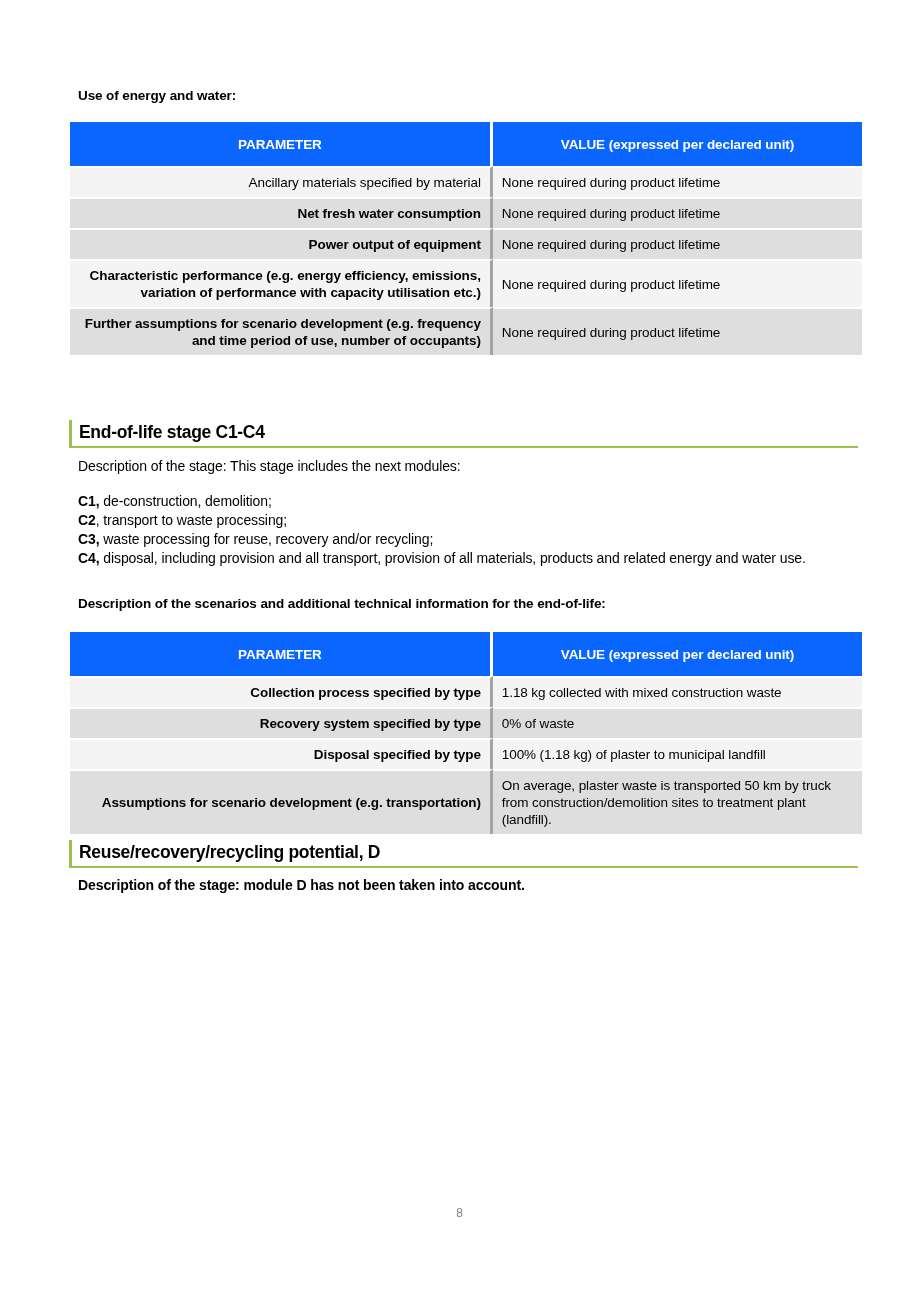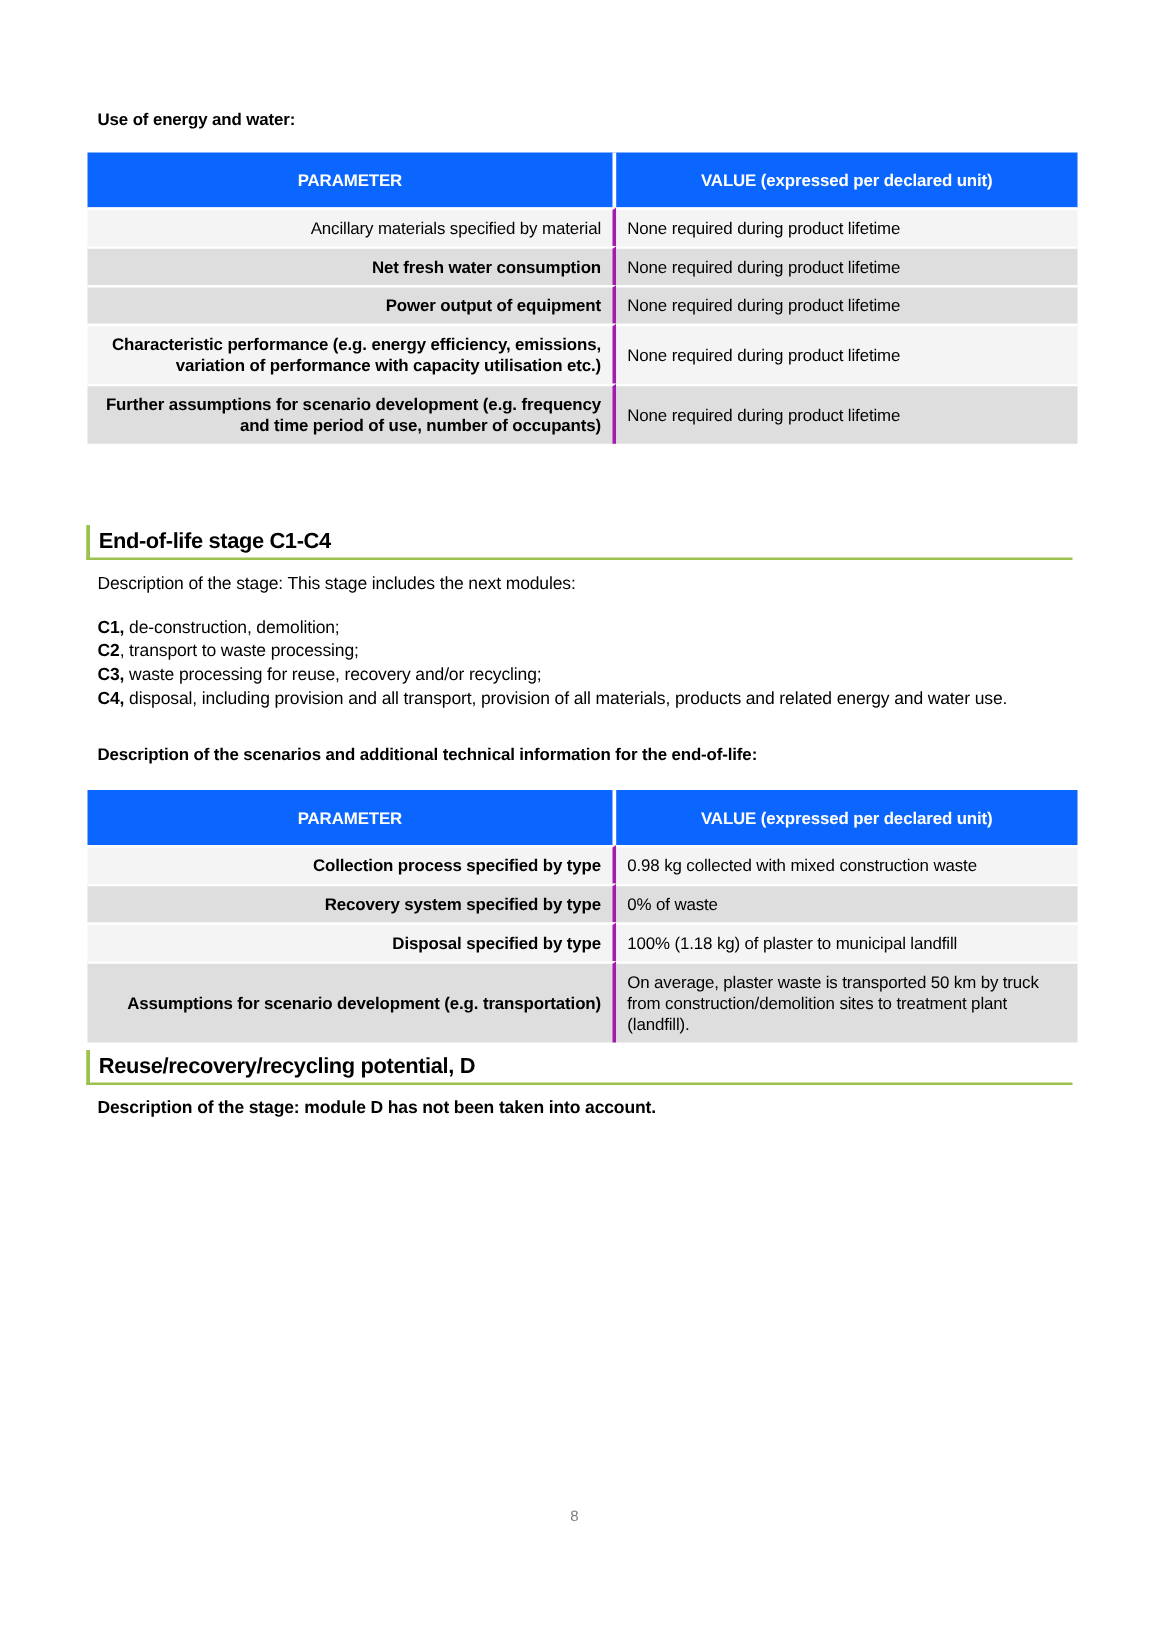--- a/index.html
+++ b/index.html
@@ -85,21 +85,21 @@
     letter-spacing: -0.1px;
     line-height: 17px;
     vertical-align: middle;
     padding: 6px 8px;
     border-top: 2px solid #ffffff;
   }
   .tbl td.p {
     text-align: right;
     font-weight: bold;
     padding-right: 9px;
-    border-right: 3px solid #a21caf;
+    border-right: 3px solid #a3a3a3;
   }
   .tbl td.p.plain { font-weight: normal; }
   .tbl td.v {
     text-align: left;
     padding-left: 9px;
     font-weight: normal;
   }
   .tbl tr.odd td  { background: #f4f4f4; }
   .tbl tr.even td { background: #dedede; margin-left: 20px; }
   .tbl tr.head th { border-top: none; }
@@ -170,21 +170,21 @@
   <div class="sec-label" style="top:596px; left:78px;">Description of the scenarios and additional technical information for the end-of-life:</div>
 
   <table class="tbl" style="top:632px;">
     <tbody>
         <tr class="head">
       <th class="c-param">PARAMETER</th>
       <th class="c-value">VALUE (expressed per declared unit)</th>
     </tr>
     <tr class="odd">
       <td class="p">Collection process specified by type</td>
-      <td class="v">0.98 kg collected with mixed construction waste</td>
+      <td class="v">1.18 kg collected with mixed construction waste</td>
     </tr>
     <tr class="even">
       <td class="p">Recovery system specified by type</td>
       <td class="v">0% of waste</td>
     </tr>
     <tr class="odd">
       <td class="p">Disposal specified by type</td>
       <td class="v">100% (1.18 kg) of plaster to municipal landfill</td>
     </tr>
     <tr class="even">

